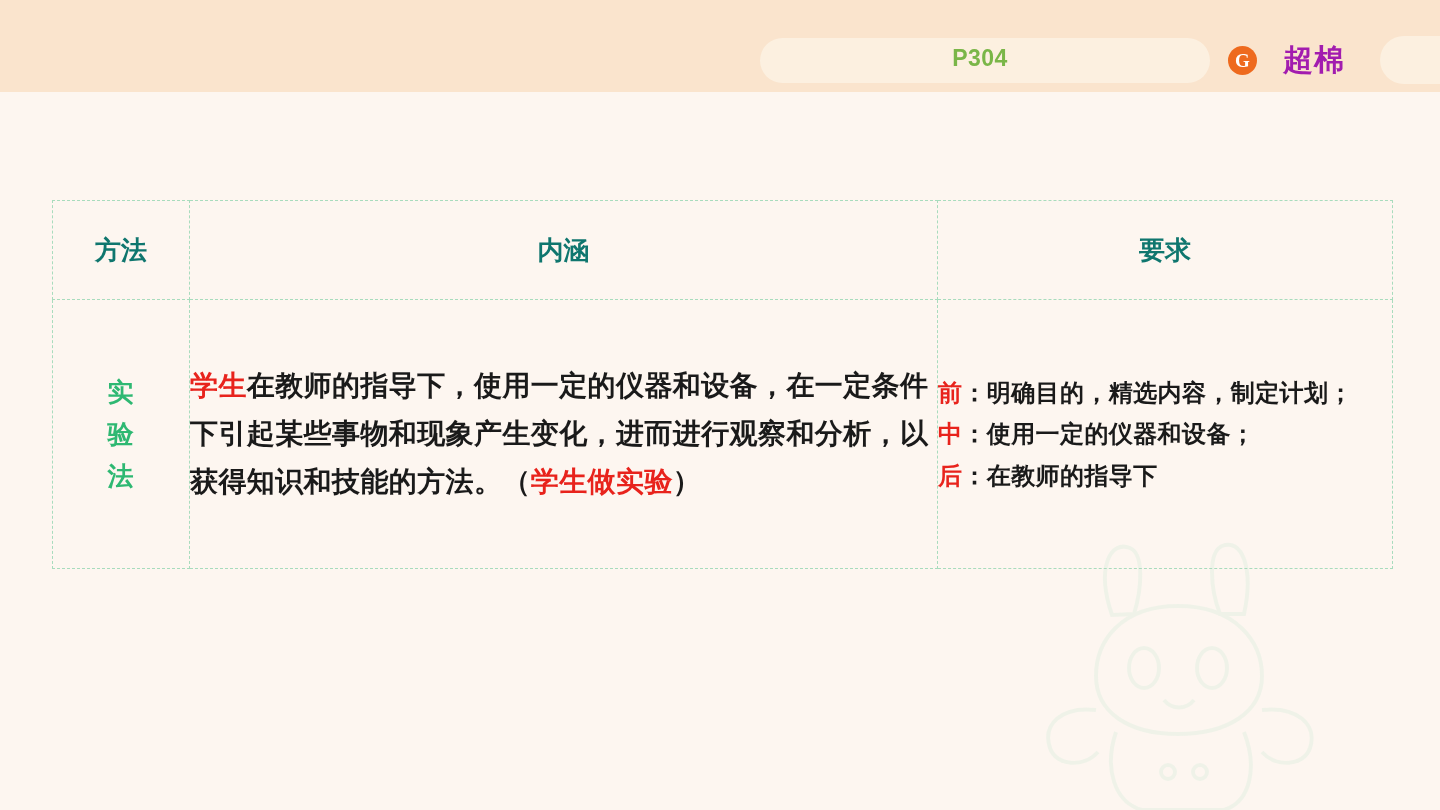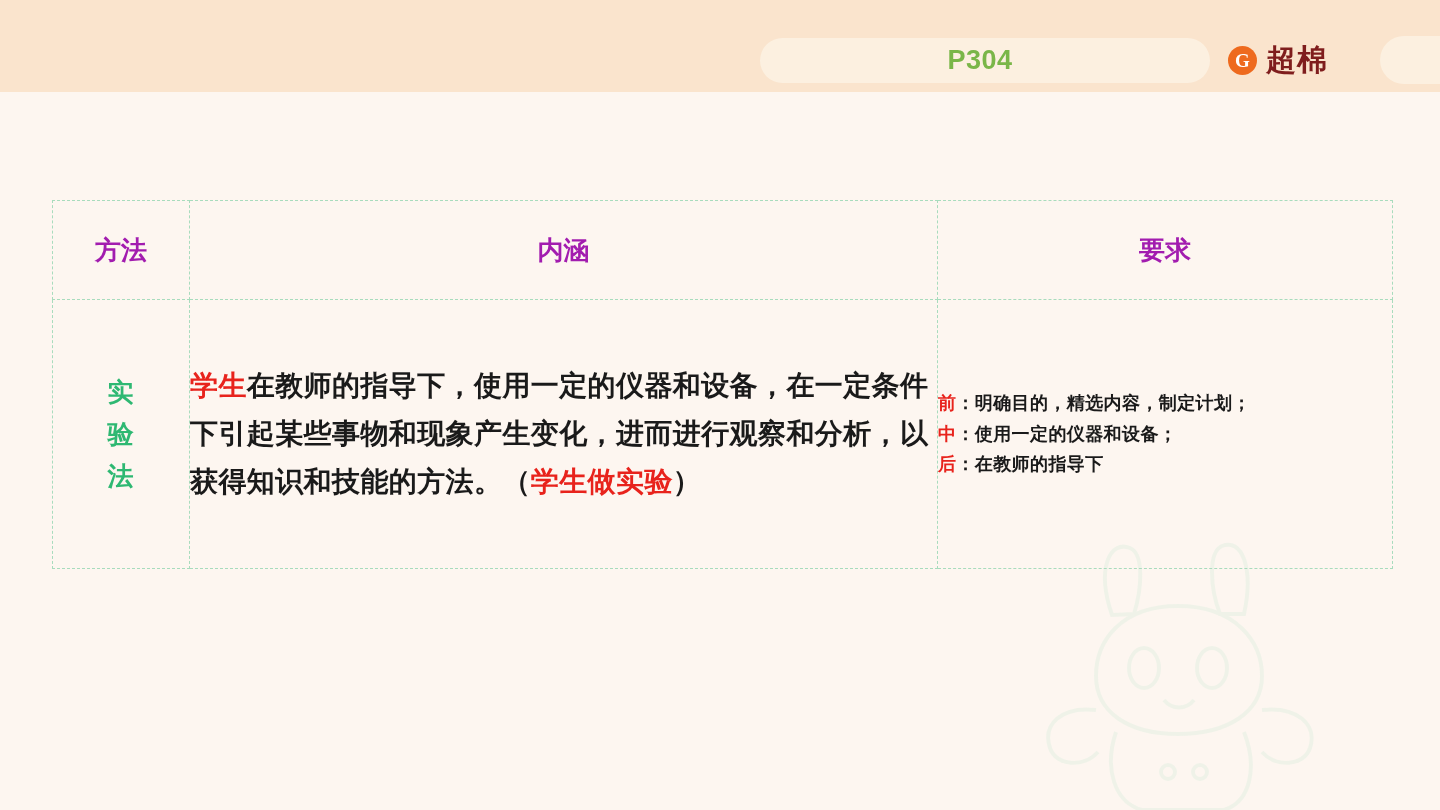--- a/index.html
+++ b/index.html
@@ -38,21 +38,21 @@
     height: 45px;
     background: #fcf0e0;
     border-radius: 24px 24px 24px 24px;
   }
   .page-label {
     position: absolute;
     left: 940px;
     top: 45px;
     width: 80px;
     text-align: center;
-    font-size: 27px;
+    font-size: 23px;
     font-weight: bold;
     color: #7ab648;
     letter-spacing: 0.5px;
   }
   .brand {
     position: absolute;
     left: 1228px;
     top: 40px;
     display: flex;
     align-items: center;
@@ -66,22 +66,23 @@
     color: #ffffff;
     font-size: 19px;
     font-weight: bold;
     line-height: 29px;
     text-align: center;
     font-family: "Liberation Serif", serif;
   }
   .brand-text {
     font-size: 30px;
     font-weight: bold;
-    color: #7f1d1d;
+    color: #a21caf;
     letter-spacing: 1px;
+    margin-left: 17px;
   }
   .pill-right {
     position: absolute;
     left: 1380px;
     top: 36px;
     width: 120px;
     height: 48px;
     background: #fcf0e0;
     border-radius: 24px;
   }
@@ -117,21 +118,21 @@
   }
   .col-a { width: 137px; }
   .col-b { width: 748px; }
   .col-c { width: 455px; }
 
   thead th {
     height: 98px;
     text-align: center;
     font-size: 26px;
     font-weight: bold;
-    color: #a21caf;
+    color: #0f766e;
   }
   tbody td {
     height: 268px;
   }
   .cell-method {
     text-align: center;
     font-size: 26px;
     font-weight: bold;
     color: #2eb872;
     line-height: 1.62;
@@ -140,21 +141,21 @@
   .cell-body {
     padding: 0 28px 0 32px;
     font-size: 28px;
     font-weight: bold;
     color: #1a1a1a;
     line-height: 1.72;
     letter-spacing: 0.4px;
   }
   .cell-req {
     padding: 0 20px 0 34px;
-    font-size: 18px;
+    font-size: 24px;
     font-weight: bold;
     color: #1a1a1a;
     line-height: 1.72;
     letter-spacing: 0.4px;
   }
   .hl-red { color: #e8231c; }
   .vertical-chars span { display: block; }
 </style>
 </head>
 <body>

